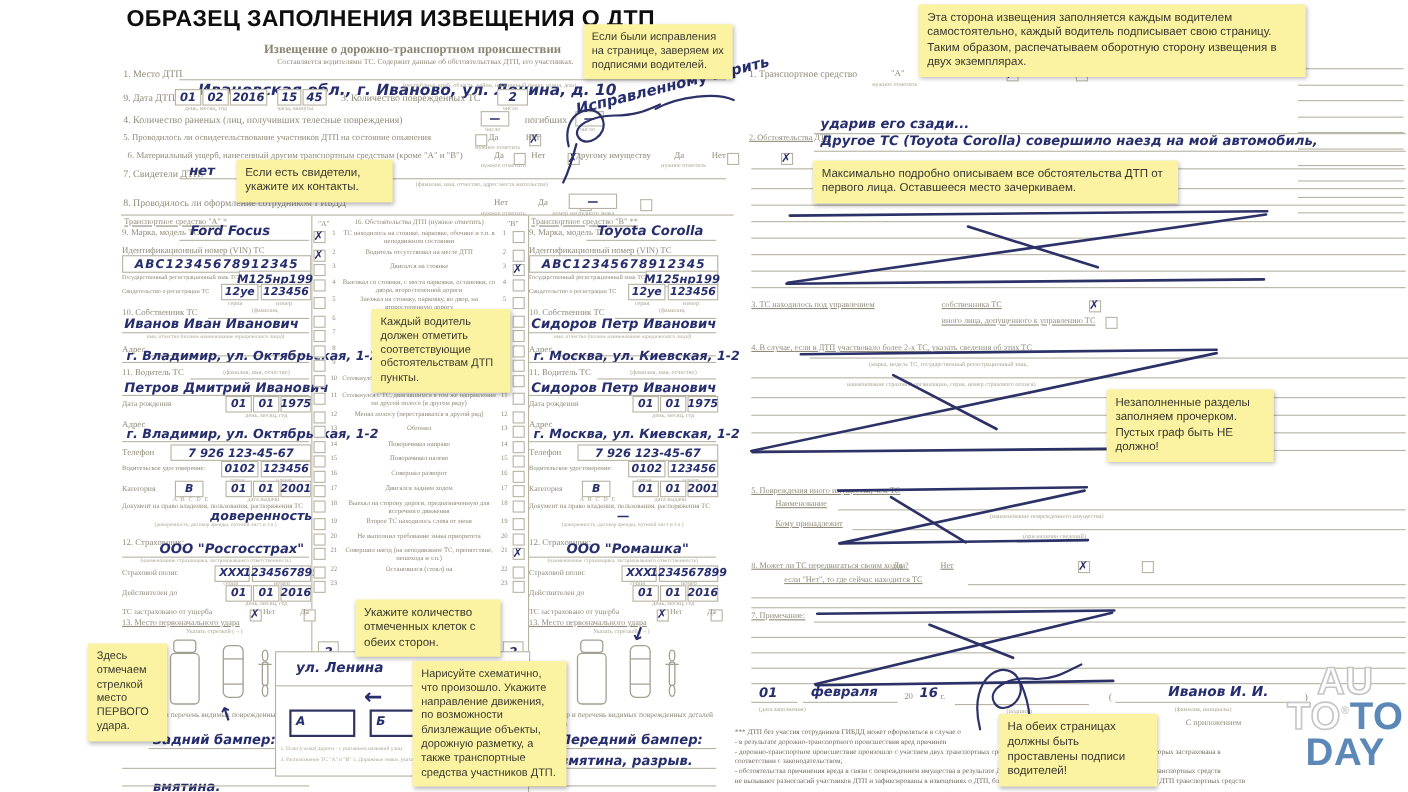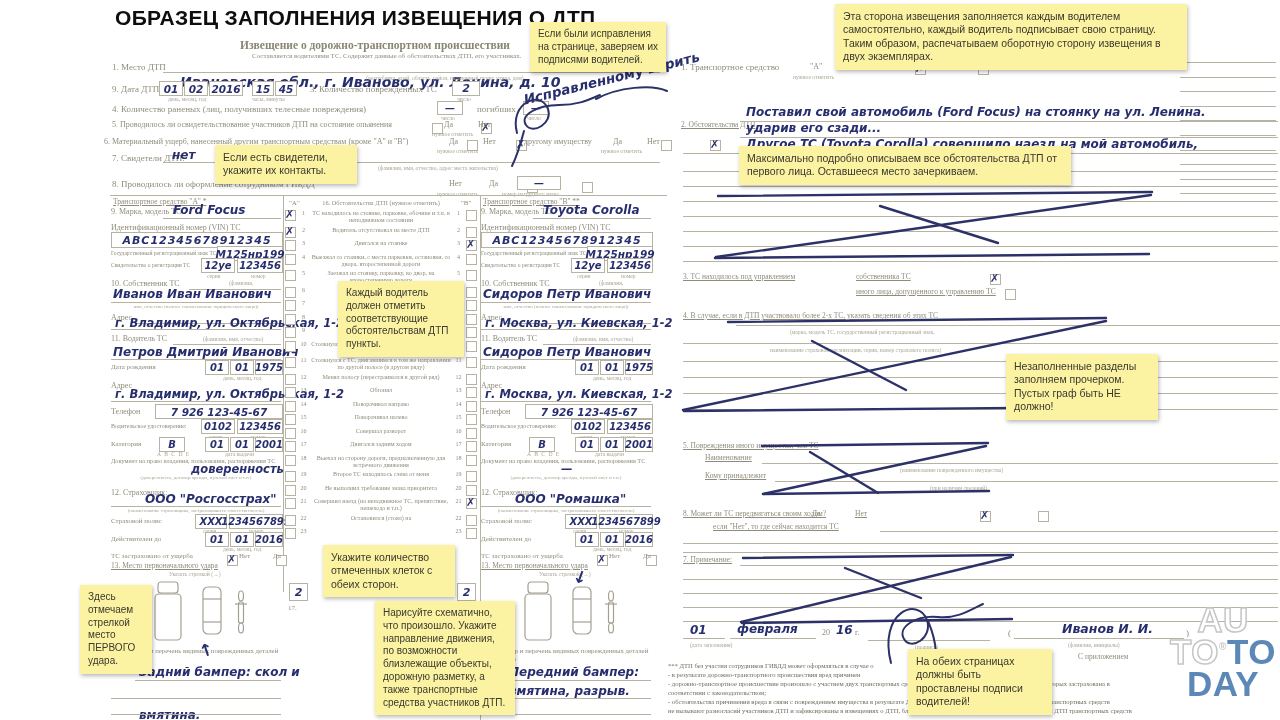--- a/index.html
+++ b/index.html
@@ -92,21 +92,21 @@
 
   
   <div class="abs fl fs8" style="left:112px;top:120px;">5. Проводилось ли освидетельствование участников ДТП на состояние опьянения</div>
   <span class="chk abs" style="left:432px;top:119px;"></span>
   <span class="abs fl fs8" style="left:444px;top:120px;">Да</span>
   <span class="chk x abs" style="left:466px;top:119px;"></span>
   <span class="abs fl fs8" style="left:478px;top:120px;">Нет</span>
   <div class="abs cap" style="left:432px;top:131px;">нужное отметить</div>
 
   
-  <div class="abs fl fs8" style="left:104px;top:137px;">6. Материальный ущерб, нанесенный другим транспортным средствам (кроме "А" и "В")</div>
+  <div class="abs fl fs8" style="left:116px;top:137px;">6. Материальный ущерб, нанесенный другим транспортным средствам (кроме "А" и "В")</div>
   <span class="chk abs" style="left:437px;top:136px;"></span>
   <span class="abs fl fs8" style="left:449px;top:137px;">Да</span>
   <span class="chk x abs" style="left:471px;top:136px;"></span>
   <span class="abs fl fs8" style="left:483px;top:137px;">Нет</span>
   <div class="abs cap" style="left:437px;top:148px;">нужное отметить</div>
   <div class="abs fl fs8" style="left:524px;top:137px;">другому имуществу</div>
   <span class="chk abs" style="left:601px;top:136px;"></span>
   <span class="abs fl fs8" style="left:613px;top:137px;">Да</span>
   <span class="chk x abs" style="left:635px;top:136px;"></span>
   <span class="abs fl fs8" style="left:647px;top:137px;">Нет</span>
@@ -551,35 +551,47 @@
   <div class="abs capw" style="left:318px;top:585px;width:130px;">Указать количество отмеченных клеток</div>
   <div class="bx" style="left:289px;top:583px;width:17px;height:16px;">
       <span class="hw" style="font-size:11px;">2</span>
     </div>
   <div class="bx" style="left:457px;top:583px;width:17px;height:16px;">
       <span class="hw" style="font-size:11px;">2</span>
     </div>
   <div class="abs fl fs7" style="left:288px;top:604px;">17.</div>
 
   
+  <div class="sketchbox">
+    <div class="abs hw" style="left:18px;top:6px;font-size:12.5px;">ул. Ленина</div>
+    <div class="ln" style="left:0;top:30px;width:228px;"></div>
+    <div class="arrow" style="left:80px;top:28px;font-size:20px;">←</div>
+    <div class="skrect" style="left:12px;top:52px;width:56px;height:21px;">
+      <span class="hw" style="position:absolute;left:4px;top:2px;font-size:11px;">А</span>
+    </div>
+    <div class="skrect" style="left:85px;top:52px;width:56px;height:21px;">
+      <span class="hw" style="position:absolute;left:4px;top:2px;font-size:11px;">Б</span>
+    </div>
+    <div class="abs cap" style="left:4px;top:86px;font-size:5px;">1. План (схема) дороги  - с указанием названий улиц</div>
+    <div class="abs cap" style="left:4px;top:96px;font-size:5px;">3. Расположение ТС "А" и "В"      5. Дорожные знаки, указатели</div>
+  </div>
 
   
   <div class="abs hw" style="left:522px;top:92px;font-size:13.5px;transform:rotate(-14deg);transform-origin:left top;z-index:4;">Исправленному верить</div>
 
   
   <div class="abs fl fs9" style="left:681px;top:62px;">1. Транспортное средство</div>
   <span class="chk x abs" style="left:795px;top:60px;"></span>
   <span class="abs fl fs8" style="left:810px;top:62px;">"А"</span>
   <span class="chk abs" style="left:843px;top:60px;"></span>
   <span class="abs fl fs8" style="left:858px;top:62px;">"В"</span>
   <div class="abs cap" style="left:793px;top:74px;">нужное отметить</div>
 
   <div class="abs fl fs75" style="left:681px;top:120px;">2. Обстоятельства ДТП</div>
   <div id="p2-hw-lines" class="abs" style="left:746px;top:105px;">
-  <div class="hw" style="position:relative;font-size:12px;height:16px">Поставил свой автомобиль (Ford Focus) на стоянку на ул. Ленина.</div>
   <div class="hw" style="position:relative;font-size:12px;height:16px">ударив его сзади...</div>
   <div class="hw" style="position:relative;font-size:12px;height:16px">Другое ТС (Toyota Corolla) совершило наезд на мой автомобиль,</div>
     </div>
 
   <div class="abs fl fs75" style="left:683px;top:272px;">3. ТС находилось под управлением</div>
   <span class="chk x abs" style="left:840px;top:270px;"></span>
   <span class="abs fl fs75" style="left:856px;top:272px;">собственника ТС</span>
   <span class="chk abs" style="left:840px;top:285px;"></span>
   <span class="abs fl fs75" style="left:856px;top:287px;">иного лица, допущенного к управлению ТС</span>
 

